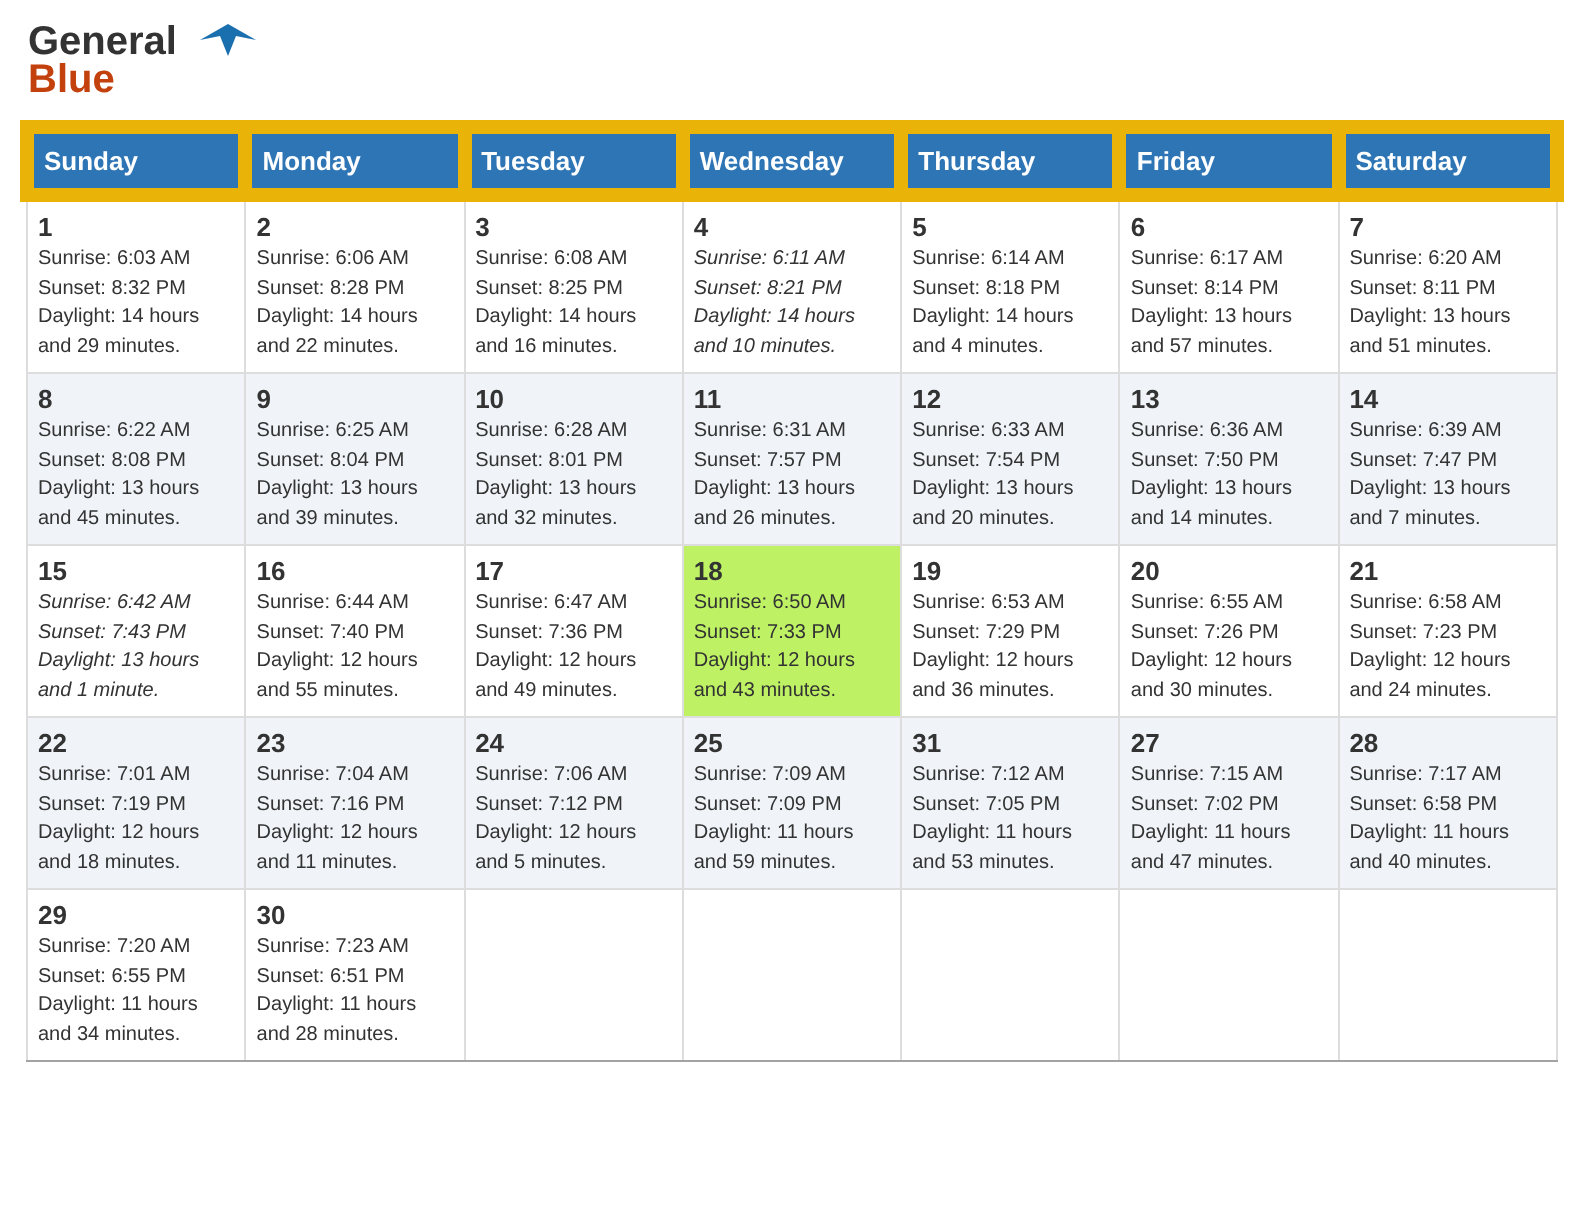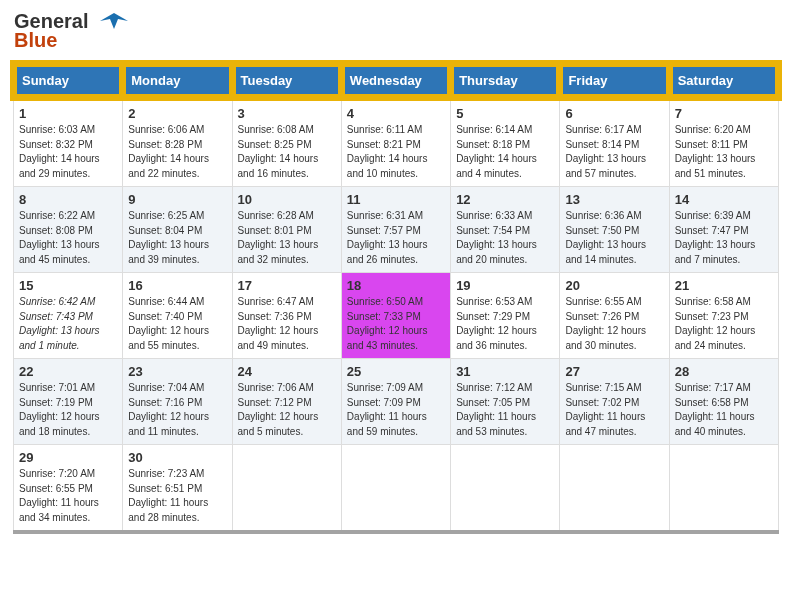--- a/index.html
+++ b/index.html
@@ -17,21 +17,21 @@
       margin-bottom: 8px;
       padding: 0 4px;
     }
     .logo {
       display: flex;
       flex-direction: column;
       align-items: flex-start;
     }
     .logo-row {
       display: flex;
-      align-items: center;
+      align-items: flex-start;
       gap: 10px;
     }
     .title-area {
       text-align: right;
     }
     .month-title {
       font-size: 36px;
       font-weight: bold;
       color: #333;
       line-height: 1.1;
@@ -76,21 +76,21 @@
     }
     .day-info {
       font-size: 10px;
       line-height: 1.45;
       color: #333;
     }
     .empty-cell {
       background: #fff !important;
     }
     .last-row td {
-      border-bottom: 4px solid #a3a3a3;
+      border-bottom: 1px solid #a3a3a3;
     }
   </style>
 </head>
 <body>
 
 <div class="header-area">
   <div class="logo">
     <div class="logo-row">
       <span style="font-size:20px;font-weight:bold;color:#333;">General</span>
       <svg width="28" height="22" viewBox="0 0 28 22" style="margin-left:2px;">
@@ -135,21 +135,21 @@
         </td>
         <td style="background: rgb(255, 255, 255);">
           <span class="day-number">3</span>
           <div class="day-info" style="white-space: pre-line;">Sunrise: 6:08 AM
 Sunset: 8:25 PM
 Daylight: 14 hours
 and 16 minutes.</div>
         </td>
         <td style="background: rgb(255, 255, 255);">
           <span class="day-number">4</span>
-          <div class="day-info" style="white-space: pre-line;">Sunrise: 6:11 AM
+          <div class="day-info" style="white-space: pre-line; font-style: italic;">Sunrise: 6:11 AM
 Sunset: 8:21 PM
 Daylight: 14 hours
 and 10 minutes.</div>
         </td>
         <td style="background: rgb(255, 255, 255);">
           <span class="day-number">5</span>
           <div class="day-info" style="white-space: pre-line;">Sunrise: 6:14 AM
 Sunset: 8:18 PM
 Daylight: 14 hours
 and 4 minutes.</div>
@@ -235,21 +235,21 @@
 Daylight: 12 hours
 and 55 minutes.</div>
         </td>
         <td style="background: rgb(255, 255, 255);">
           <span class="day-number">17</span>
           <div class="day-info" style="white-space: pre-line;">Sunrise: 6:47 AM
 Sunset: 7:36 PM
 Daylight: 12 hours
 and 49 minutes.</div>
         </td>
-        <td style="background: #d946ef; margin-left: 43px;">
+        <td style="background: #bef264; margin-left: 43px;">
           <span class="day-number">18</span>
           <div class="day-info" style="white-space: pre-line;">Sunrise: 6:50 AM
 Sunset: 7:33 PM
 Daylight: 12 hours
 and 43 minutes.</div>
         </td>
         <td style="background: rgb(255, 255, 255);">
           <span class="day-number">19</span>
           <div class="day-info" style="white-space: pre-line;">Sunrise: 6:53 AM
 Sunset: 7:29 PM

